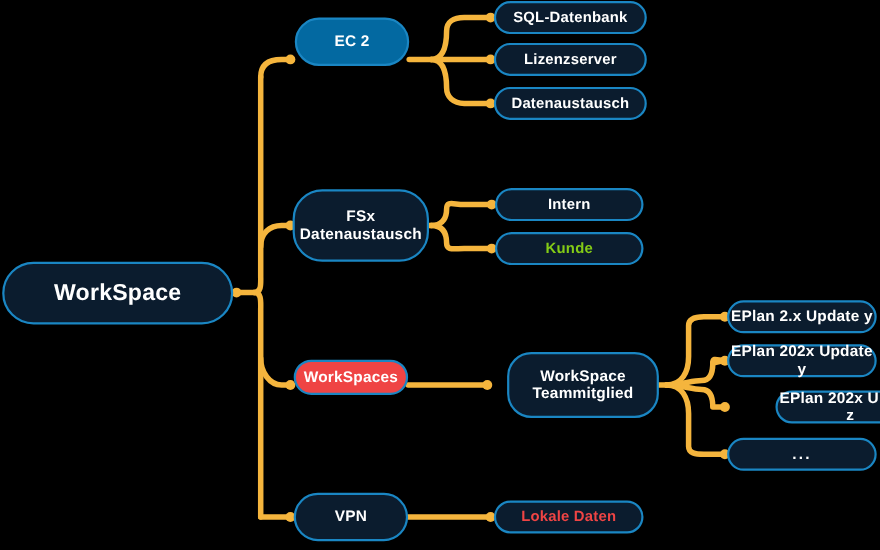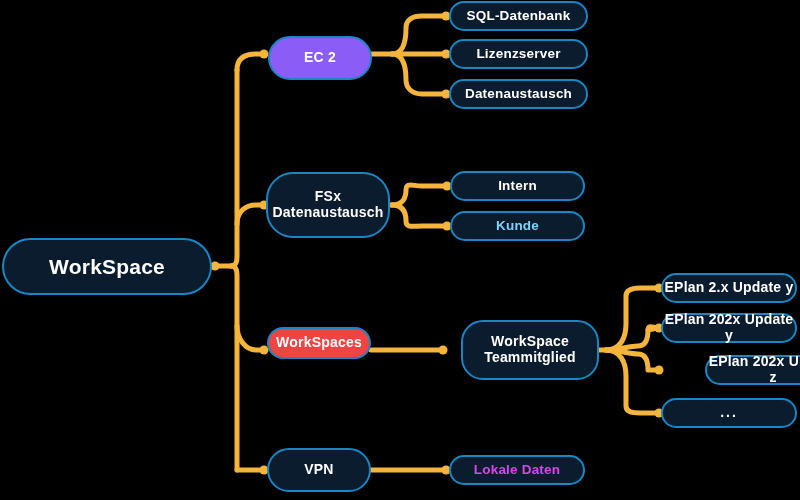--- a/index.html
+++ b/index.html
@@ -127,34 +127,34 @@
         <circle cx="659" cy="328" r="4.5" fill="#f5b53d"></circle>
         <circle cx="659" cy="370" r="4.5" fill="#f5b53d"></circle>
         <circle cx="659" cy="413" r="4.5" fill="#f5b53d"></circle>
         <circle cx="446" cy="470" r="4.5" fill="#f5b53d"></circle>
       </g>
     </g>
   </svg>
 
   <div class="node root" style="left: 2px; top: 238px; width: 210px; height: 57px; background: rgb(11, 28, 46); border-color: rgb(26, 134, 195); color: rgb(255, 255, 255);">WorkSpace</div>
 
-  <div class="node level1" style="left: 268px; top: 36px; width: 104px; height: 44px; background: #8b5cf6; border-color: rgb(26, 134, 195); color: rgb(255, 255, 255);">EC 2</div>
+  <div class="node level1" style="left: 268px; top: 16px; width: 104px; height: 44px; background: #0369a1; border-color: rgb(26, 134, 195); color: rgb(255, 255, 255);">EC 2</div>
   <div class="node level2" style="left: 449px; top: 1px; width: 139px; height: 30px; background: rgb(11, 28, 46); border-color: rgb(26, 134, 195); color: rgb(255, 255, 255);">SQL-Datenbank</div>
   <div class="node level2" style="left: 449px; top: 39px; width: 139px; height: 30px; background: rgb(11, 28, 46); border-color: rgb(26, 134, 195); color: rgb(255, 255, 255);">Lizenzserver</div>
   <div class="node level2" style="left: 449px; top: 79px; width: 139px; height: 30px; background: rgb(11, 28, 46); border-color: rgb(26, 134, 195); color: rgb(255, 255, 255);">Datenaustausch</div>
 
   <div class="node level1" style="left: 266px; top: 172px; width: 124px; height: 66px; background: rgb(11, 28, 46); border-color: rgb(26, 134, 195); color: rgb(255, 255, 255); border-radius: 27px;">FSx
 Datenaustausch</div>
   <div class="node level2" style="left: 450px; top: 171px; width: 135px; height: 30px; background: rgb(11, 28, 46); border-color: rgb(26, 134, 195); color: rgb(255, 255, 255);">Intern</div>
-  <div class="node level2" style="left: 450px; top: 211px; width: 135px; height: 30px; background: rgb(11, 28, 46); border-color: rgb(26, 134, 195); color: #7dd3fc;">Kunde</div>
+  <div class="node level2" style="left: 450px; top: 211px; width: 135px; height: 30px; background: rgb(11, 28, 46); border-color: rgb(26, 134, 195); color: #84cc16;">Kunde</div>
 
   <div class="node level1" style="left: 267px; top: 327px; width: 104px; height: 32px; background: #ef4444; border-color: rgb(26, 134, 195); color: rgb(255, 255, 255);">WorkSpaces</div>
   <div class="node wide2" style="left: 445px; top: 320px; width: 138px; height: 60px; background: rgb(11, 28, 46); border-color: rgb(26, 134, 195); color: rgb(255, 255, 255);">WorkSpace
 Teammitglied</div>
   <div class="node level3" style="left: 661px; top: 273px; width: 136px; height: 30px; background: rgb(11, 28, 46); border-color: rgb(26, 134, 195); color: rgb(255, 255, 255);">EPlan 2.x Update y</div>
   <div class="node level3" style="left: 661px; top: 313px; width: 136px; height: 30px; background: rgb(11, 28, 46); border-color: rgb(26, 134, 195); color: rgb(255, 255, 255);">EPlan 202x Update y</div>
   <div class="node level3" style="left: 661px; top: 355px; width: 136px; height: 30px; background: rgb(11, 28, 46); border-color: rgb(26, 134, 195); color: rgb(255, 255, 255); margin-left: 44px;">EPlan 202x Update z</div>
   <div class="node level3 dots" style="left: 661px; top: 398px; width: 136px; height: 30px; background: rgb(11, 28, 46); border-color: rgb(26, 134, 195); color: rgb(255, 255, 255);">...</div>
 
   <div class="node level1" style="left: 267px; top: 448px; width: 104px; height: 44px; background: rgb(11, 28, 46); border-color: rgb(26, 134, 195); color: rgb(255, 255, 255);">VPN</div>
-  <div class="node level2" style="left: 449px; top: 455px; width: 136px; height: 30px; background: rgb(11, 28, 46); border-color: rgb(26, 134, 195); color: #d946ef;">Lokale Daten</div>
+  <div class="node level2" style="left: 449px; top: 455px; width: 136px; height: 30px; background: rgb(11, 28, 46); border-color: rgb(26, 134, 195); color: #ef4444;">Lokale Daten</div>
 
 </div>
 
 </body></html>

